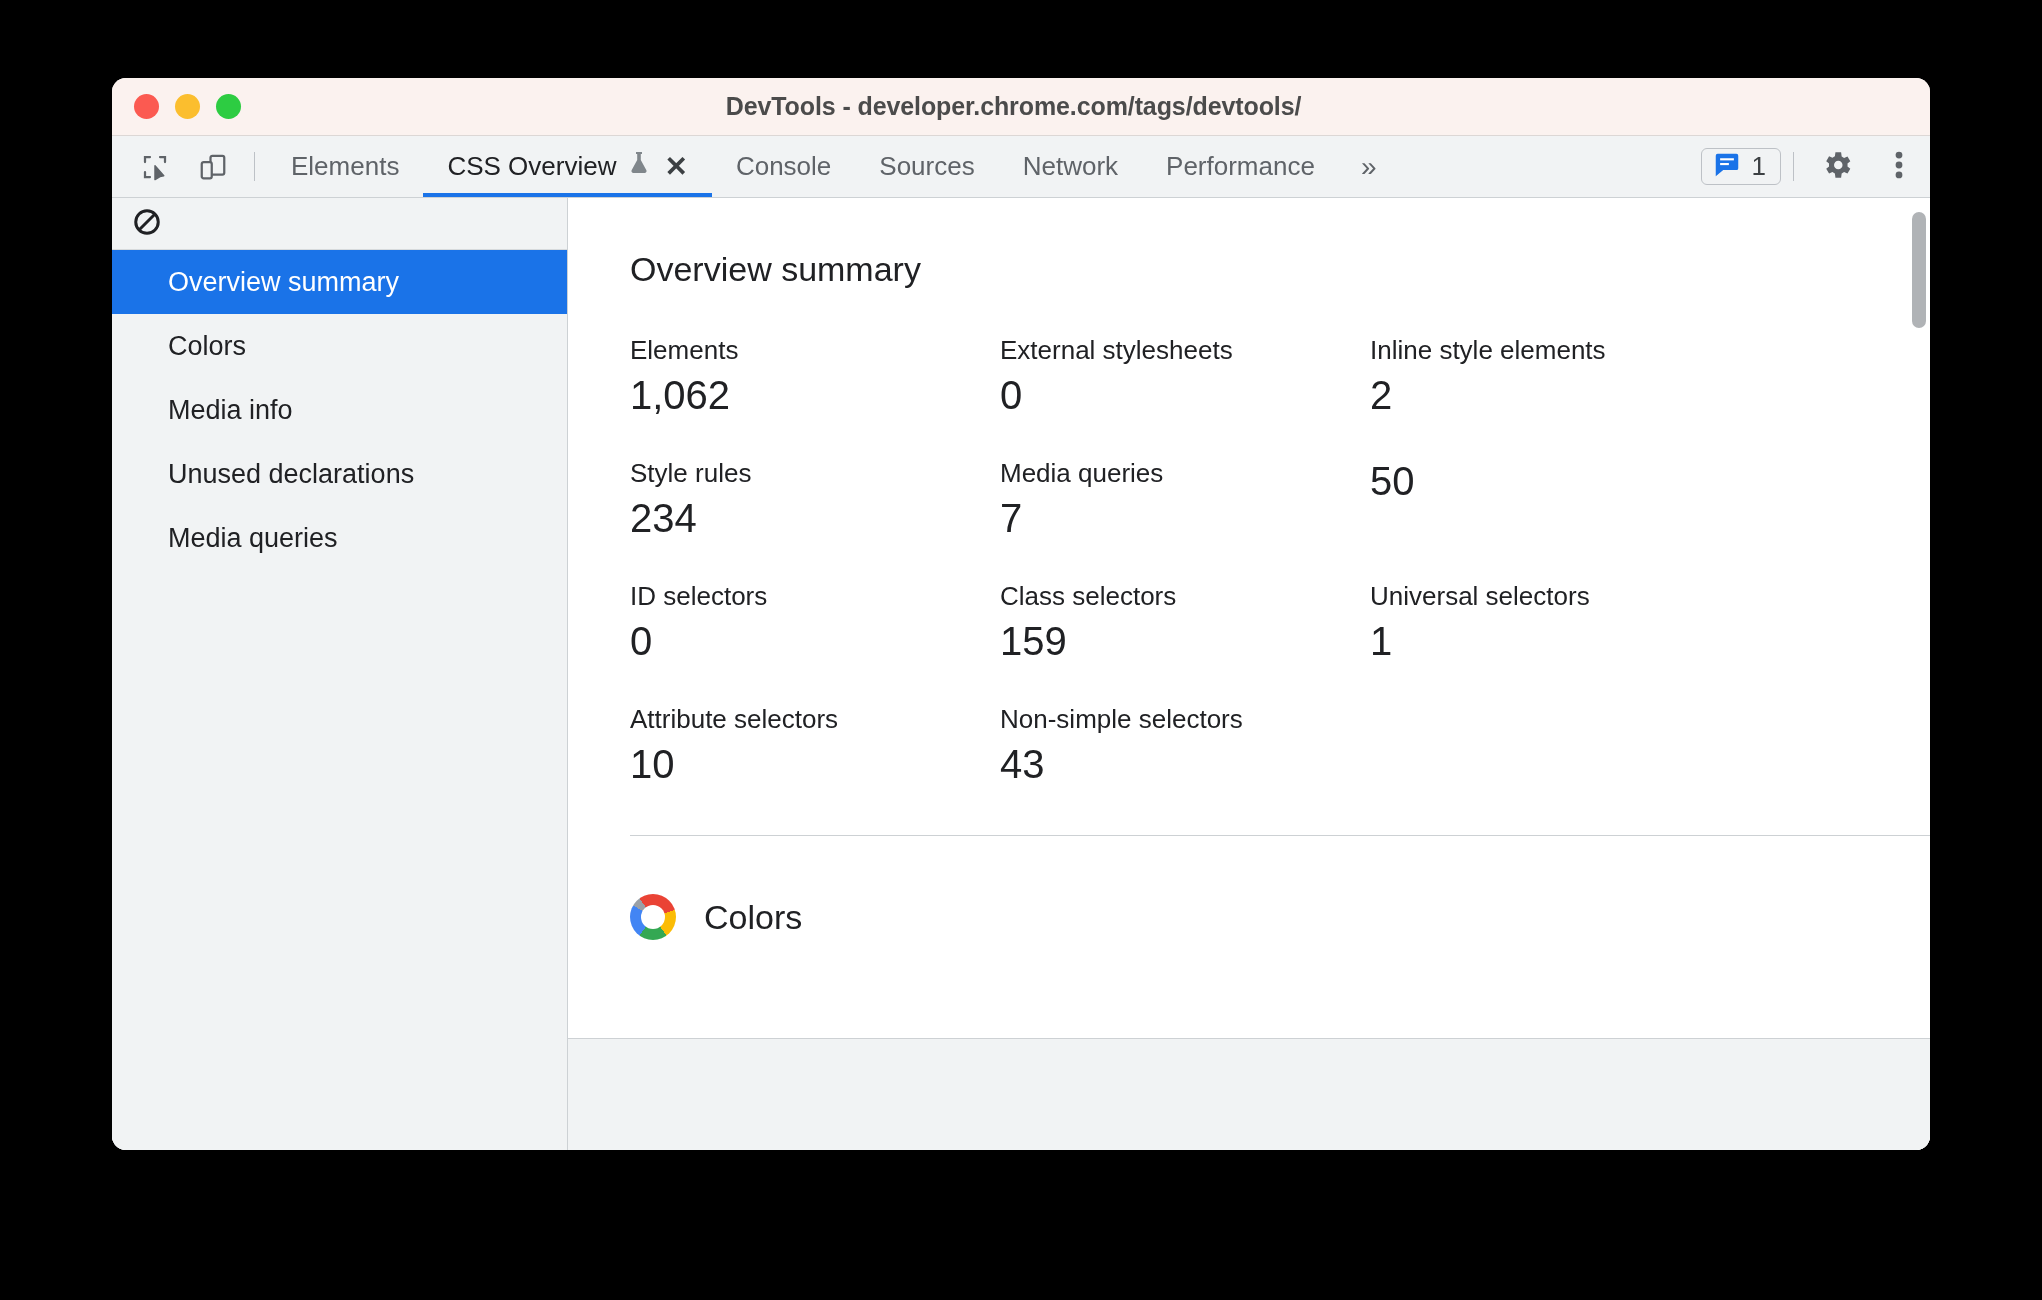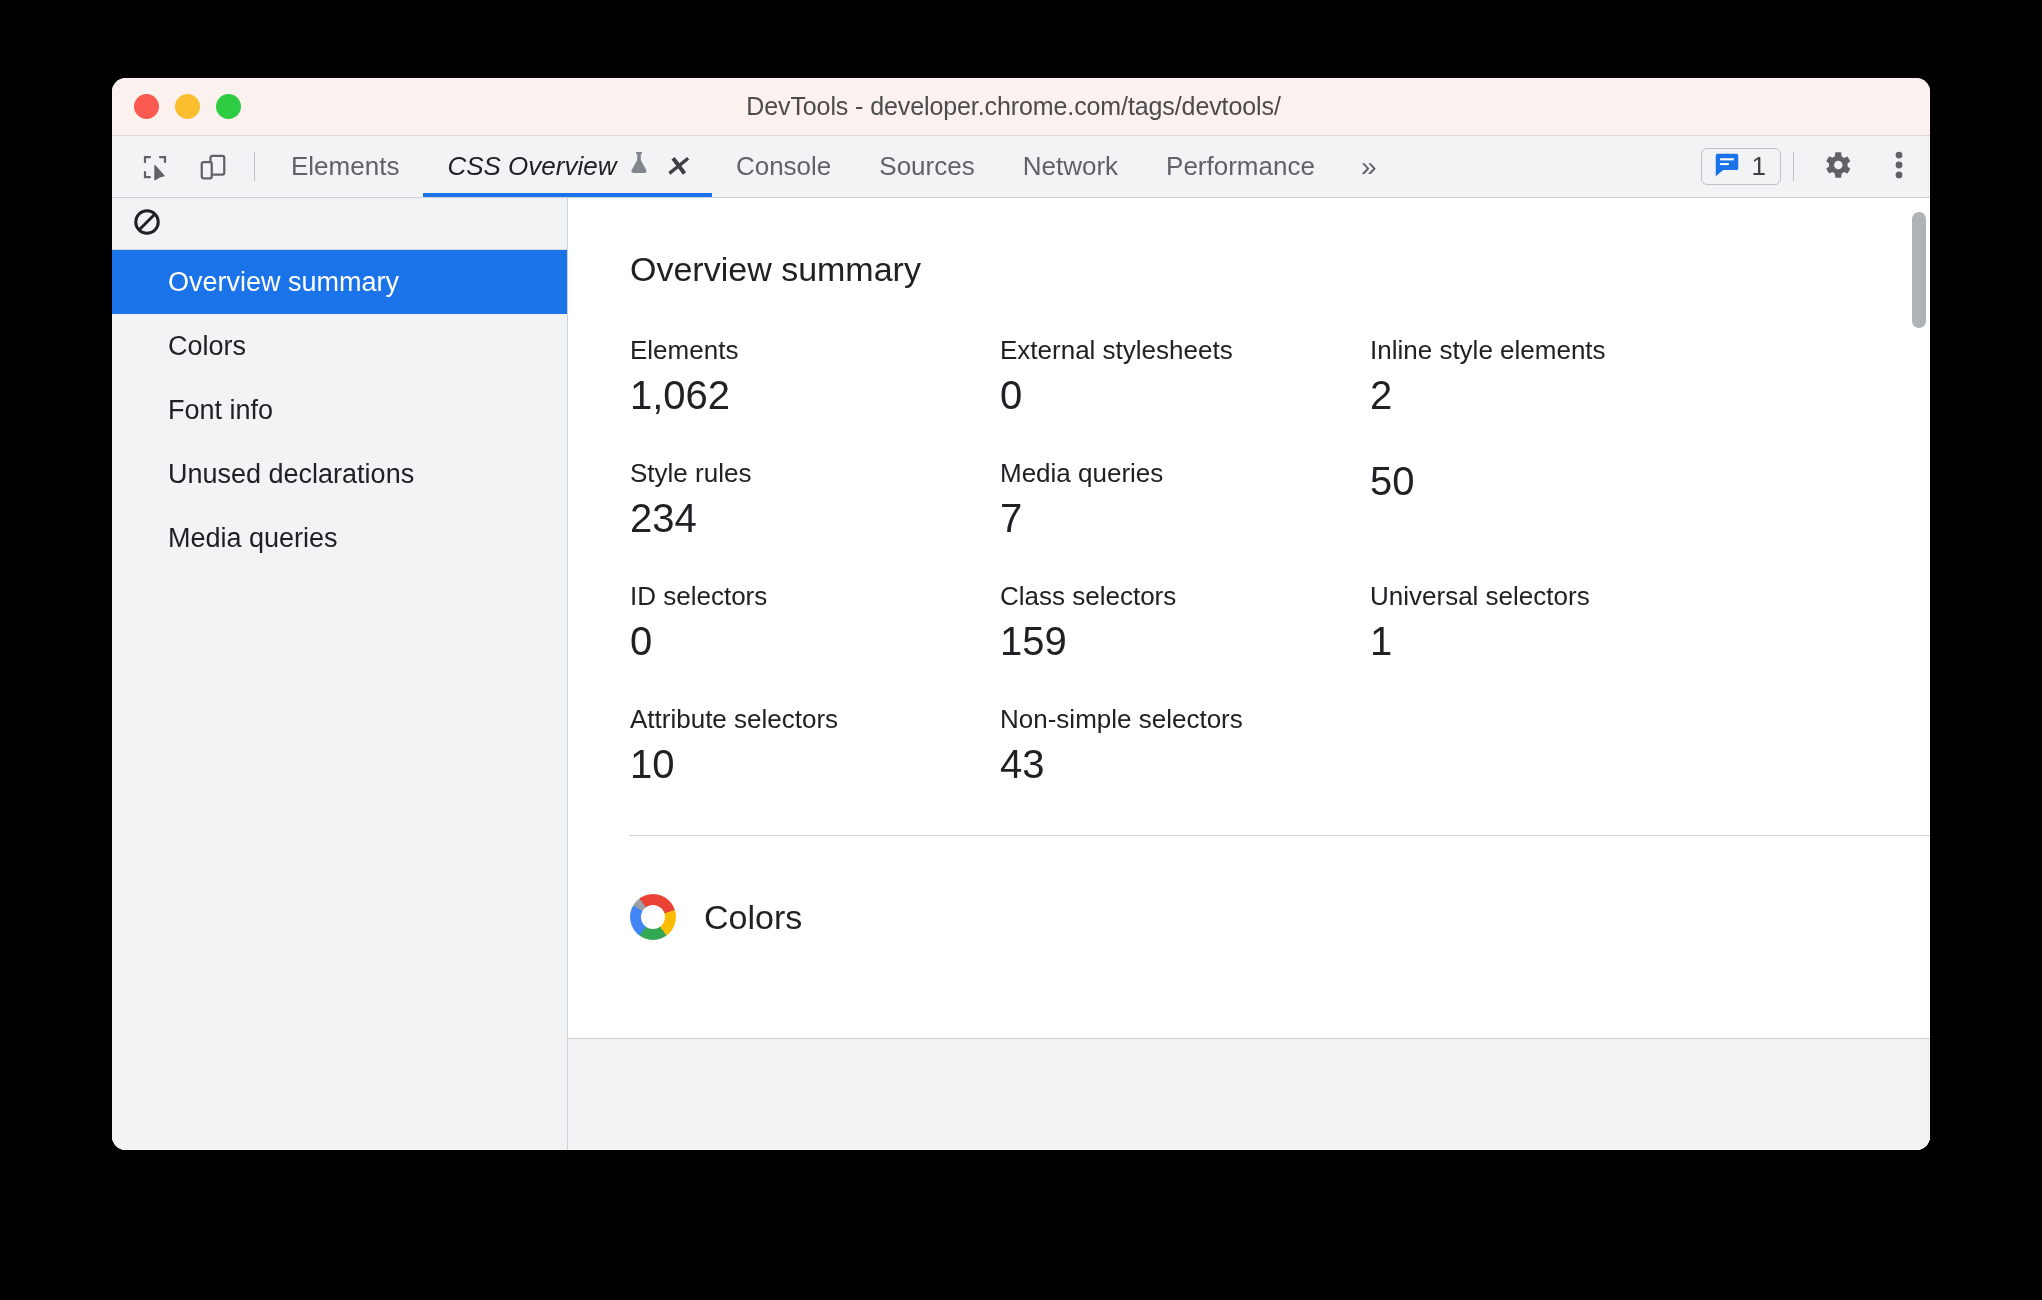--- a/index.html
+++ b/index.html
@@ -57,21 +57,21 @@
   }
   .dot.red    { background: #fb5a51; }
   .dot.yellow { background: #fbbe2e; }
   .dot.green  { background: #2dcc42; }
 
   .titlebar-title {
     position: absolute;
     left: 0; right: 15px;
     text-align: center;
     font-size: 25px;
-    font-weight: normal;
+    font-weight: bold;
     color: #4b4b4b;
     letter-spacing: -0.1px;
     pointer-events: none;
   }
 
   
   .tabbar {
     height: 62px;
     flex: 0 0 62px;
     background: #f1f3f4;
@@ -103,21 +103,20 @@
     gap: 12px;
     padding: 0 24px;
     font-size: 26px;
     color: #5f6368;
     cursor: pointer;
     position: relative;
     white-space: nowrap;
   }
   .tab.selected {
     color: #202124;
-    font-style: italic;
   }
   .tab.selected::after {
     content: "";
     position: absolute;
     left: 0; right: 0; bottom: 0;
     height: 4px;
     background: #1a73e8;
   }
   .tab .flask { display: block; }
   .tab .tabclose {
@@ -430,21 +429,21 @@
         </div>
 
         <div class="sidebar-list">
           <div class="side-item active">
             <span>Overview summary</span>
           </div>
           <div class="side-item">
             <span>Colors</span>
           </div>
           <div class="side-item">
-            <span>Font info</span>
+            <span>Media info</span>
           </div>
           <div class="side-item">
             <span>Unused declarations</span>
           </div>
           <div class="side-item">
             <span>Media queries</span>
           </div>
         </div>
       </div>
 

